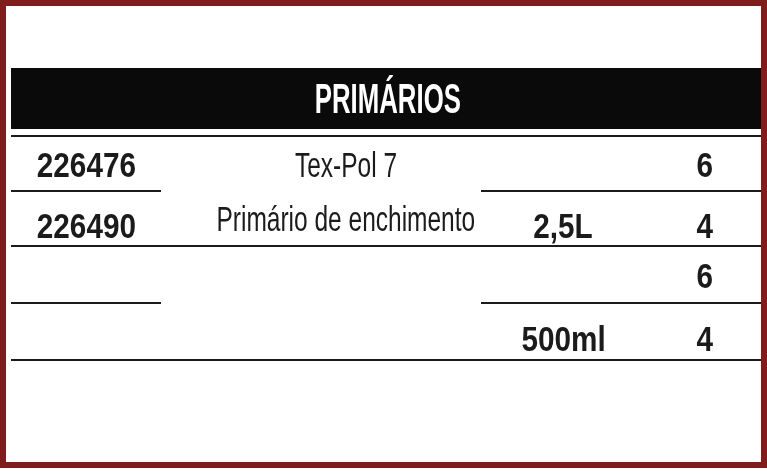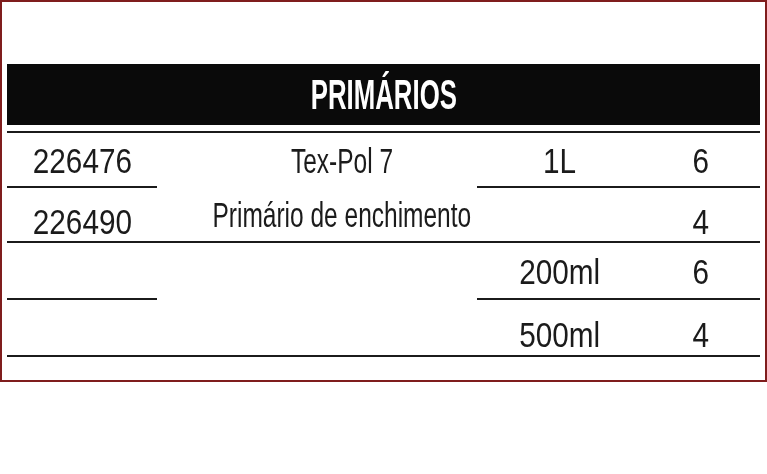--- a/index.html
+++ b/index.html
@@ -1,20 +1,20 @@
 <!DOCTYPE html>
 <html style="--header-bg: #0a0a0a; --header-text: #ffffff; --subheader-bg: #a8aaac; --rule: #1b1b1b; --text: #1b1b1b;"><head>
 <meta charset="utf-8">
 <style>
   html,body { margin:0; padding:0; background:#ffffff; }
   .page {
     position:relative;
-    width:767px; height:382px;
+    width:767px; height:468px;
     background:#ffffff;
-    border:2px solid #7f1d1d;
+    border:6px solid #7f1d1d;
     box-sizing:border-box;
     font-family:"Liberation Sans", sans-serif;
     overflow:hidden;
   }
   .table-wrap { position:absolute; left:5px; top:62px; width:753px; }
 
   
   .title-bar {
     height:61px;
     background:var(--header-bg, #0a0a0a);
@@ -48,21 +48,21 @@
 
   
   .group {
     position:relative;
     display:grid;
     grid-template-columns:150px 320px 165px 118px;
   }
   .g1 { grid-template-rows:54px 54px; }
   .g2 { grid-template-rows:56px 56px; }
 
-  .cell { display:flex; align-items:center; justify-content:center; }
+  .cell { display:flex; align-items:center; justify-content:center;font-weight:bold; }
   .c-code { grid-column:1; }
   .c-cap  { grid-column:3; }
   .c-qt   { grid-column:4; }
   .r1 { grid-row:1; }
   .r2 { grid-row:2;margin-top:15px; }
 
   .tipo-cell {
     grid-column:2; grid-row:1 / span 2;
     display:grid; grid-template-rows:1fr 1fr;
     align-items:center; justify-items:center;
@@ -103,39 +103,36 @@
       <div class="cell c-code r1">
         <span class="cell-text num">226476</span>
       </div>
       <div class="cell c-code r2">
         <span class="cell-text num">226490</span>
       </div>
       <div class="tipo-cell">
         <span class="cell-text tipo">Tex-Pol 7</span>
         <span class="cell-text tipo">Primário de enchimento</span>
       </div>
-      <div class="cell c-cap r1">
-        <span class="cell-text num">1L</span>
+      <div class="cell c-cap r2">
+        <span class="cell-text num">2,5L</span>
       </div>
       <div class="cell c-qt r1">
         <span class="cell-text num">6</span>
       </div>
       <div class="cell c-qt r2">
         <span class="cell-text num">4</span>
       </div>
       <div class="sep-left"></div>
       <div class="sep-right"></div>
     </div>
 
     <div class="rule"></div>
 
     <div class="group g2">
-      <div class="cell c-cap r1">
-        <span class="cell-text num">200ml</span>
-      </div>
       <div class="cell c-cap r2">
         <span class="cell-text num">500ml</span>
       </div>
       <div class="cell c-qt r1">
         <span class="cell-text num">6</span>
       </div>
       <div class="cell c-qt r2">
         <span class="cell-text num">4</span>
       </div>
       <div class="sep-left"></div>

